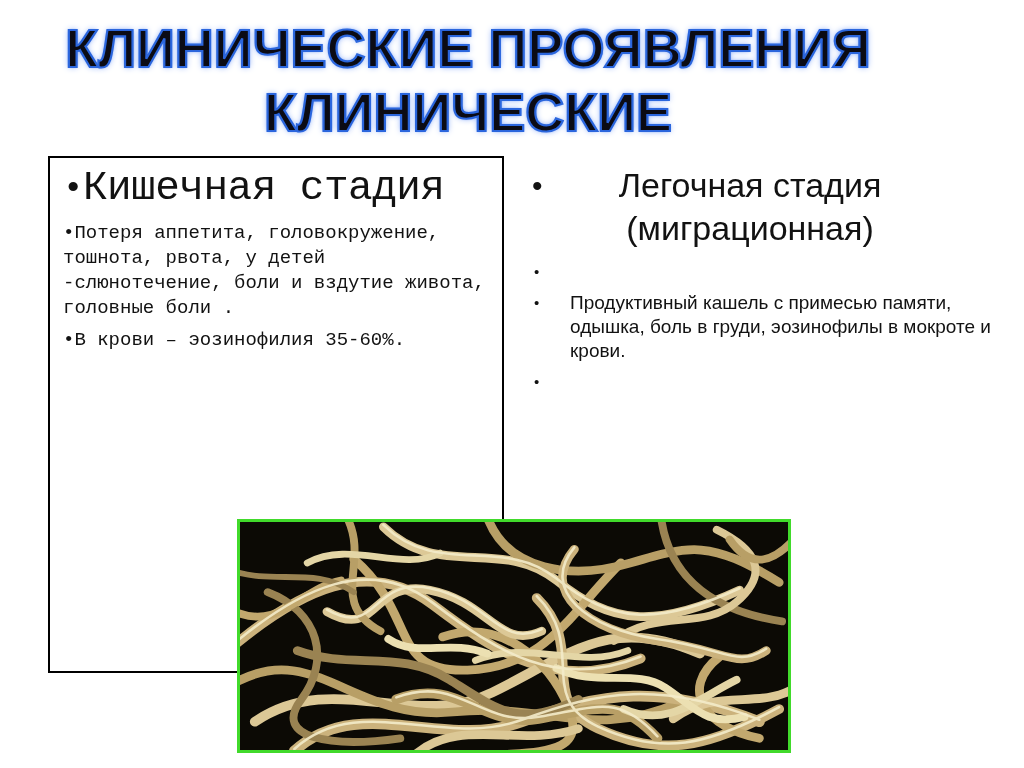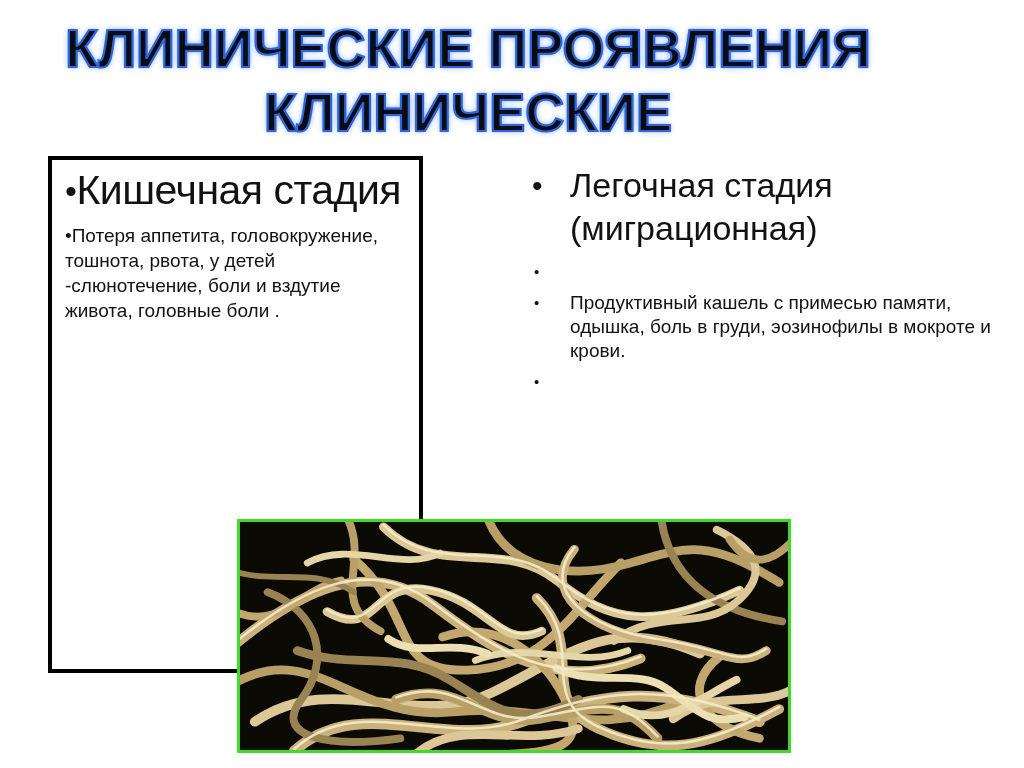--- a/index.html
+++ b/index.html
@@ -15,45 +15,46 @@
     text-align:center;
     font-size:54px;font-weight:bold;line-height:64px;
     letter-spacing:0px;
     color:#0b0b14;
     -webkit-text-stroke:2.2px #2b66dd;
     text-shadow:0 0 6px rgba(120,160,250,0.95),0 0 2px #2b66dd;
   }
   .slide-title span{display:block;}
   
   .intestinal-panel{
-    position:absolute;left:48px;top:156px;width:375px;height:517px;
-    border:4px solid #000000;box-sizing:border-box;
+    position:absolute;left:48px;top:156px;width:456px;height:517px;
+    border:2px solid #000000;box-sizing:border-box;
     background:#ffffff;
     padding:6px 12px 0 13px;
+    font-family:Liberation Mono, monospace;
   }
   .panel-heading{
     font-size:41px;line-height:49px;letter-spacing:-0.5px;
     margin:0 0 7px 0;color:#121212;white-space:nowrap;
   }
   .panel-heading .dot{font-size:34px;vertical-align:1px;}
   .inline-bullets .b-item{
     font-size:19px;line-height:25px;margin:0 0 7px 0;color:#121212;
   }
   
   .pulmonary-col{
     position:absolute;left:524px;top:164px;width:472px;
   }
   .pulm-heading{
     display:flex;align-items:flex-start;
     font-size:34px;line-height:43px;color:#121212;
   }
   .pulm-heading .dot{
     flex:0 0 46px;font-size:30px;line-height:43px;padding-left:8px;box-sizing:border-box;
   }
-  .pulm-heading .txt{flex:1;max-width:360px;}
+  .pulm-heading .txt{flex:1;max-width:360px;text-align:center;}
   .hanging-bullets{margin-top:10px;}
   .hb-item{
     display:flex;align-items:flex-start;
     font-size:19px;line-height:24px;color:#121212;
     margin-bottom:7px;
   }
   .hb-item .dot{
     flex:0 0 46px;font-size:15px;line-height:24px;padding-left:10px;box-sizing:border-box;
   }
   .hb-item .txt{flex:1;max-width:424px;}
@@ -70,20 +71,21 @@
 
 <div class="slide-title">
   <span>КЛИНИЧЕСКИЕ ПРОЯВЛЕНИЯ</span>
   <span>КЛИНИЧЕСКИЕ</span>
 </div>
 
 <div class="intestinal-panel">
   <div class="panel-heading"><span class="dot">•</span><span>Кишечная стадия</span></div>
   <div class="inline-bullets">
     <div class="b-item"><span class="dot">•</span><span>Потеря аппетита, головокружение, тошнота, рвота, у детей -слюнотечение, боли и вздутие живота, головные боли .</span></div>
+    <div class="b-item"><span class="dot">•</span><span>В крови – эозинофилия 35-60%.</span></div>
   </div>
 </div>
 
 <div class="pulmonary-col">
   <div class="pulm-heading">
     <span class="dot">•</span>
     <span class="txt">Легочная стадия (миграционная)</span>
   </div>
   <div class="hanging-bullets">
     <div class="hb-item">

